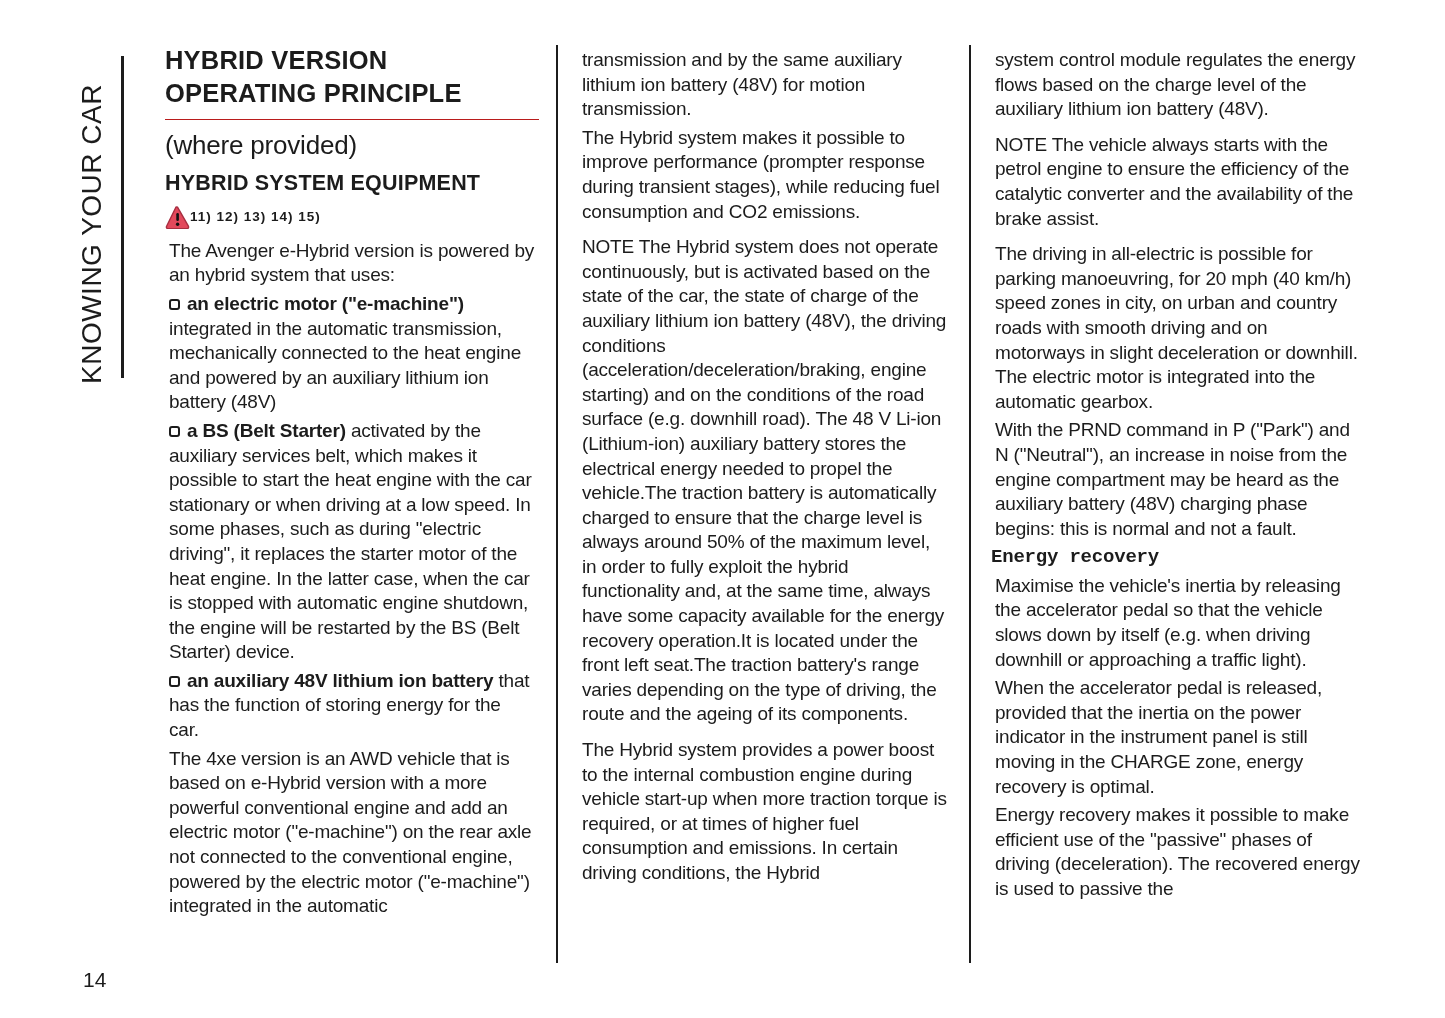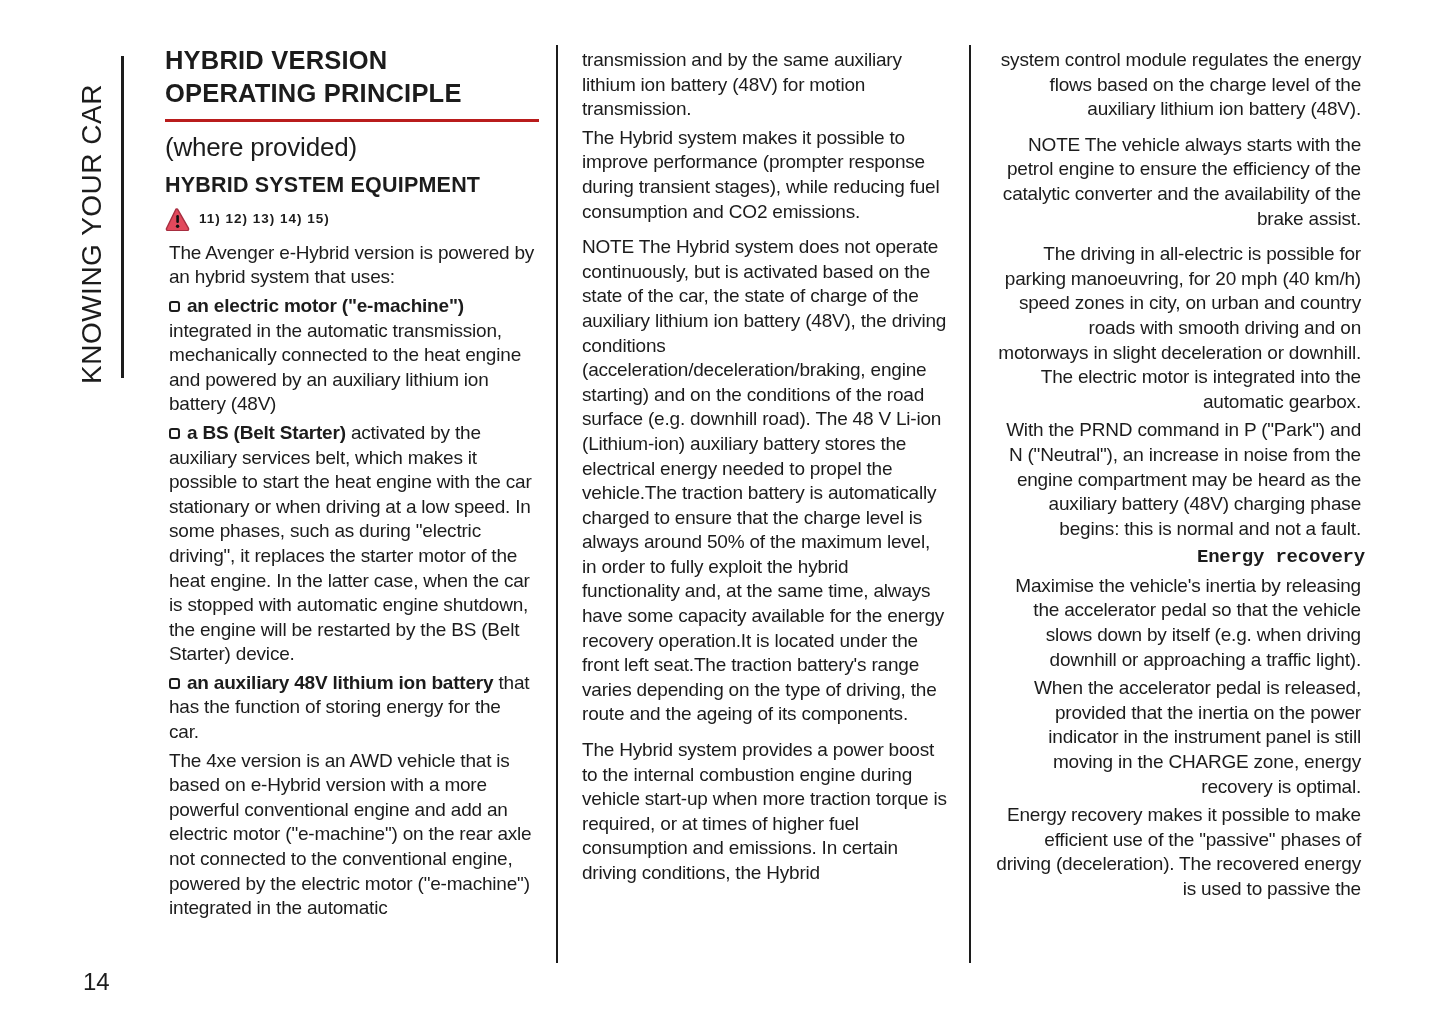--- a/index.html
+++ b/index.html
@@ -33,57 +33,57 @@
   }
   
   .col-sep { position:absolute; top:45px; width:2px; height:918px; background:#1c1c1c; }
   .col-sep.sep-1 { left:556px; }
   .col-sep.sep-2 { left:969px; }
 
   
   .col { position:absolute; top:44px; width:374px; font-size:19px; line-height:24.6px; letter-spacing:-0.2px; }
   .col-1 { left:165px; }
   .col-2 { left:578px; }
-  .col-3 { left:991px;text-align:right; }
+  .col-3 { left:991px; }
 
   
   .article-title {
     font-size:25.5px; line-height:33px; font-weight:bold;
     letter-spacing:0.2px;
-    border-bottom:3px solid #b91c1c;
+    border-bottom:1px solid #b91c1c;
     padding-bottom:9px;
     margin-bottom:13px;
   }
   .article-subtitle { font-size:26px; margin-bottom:13px; }
   .section-heading {
     font-size:21.5px; font-weight:bold; letter-spacing:0.2px;
     margin-bottom:10px;
   }
-  .warning-row { display:flex; align-items:center; gap:9px; margin-bottom:9px; }
+  .warning-row { display:flex; align-items:center; margin-bottom:9px; }
   .warning-refs { font-size:13.5px; font-weight:bold; letter-spacing:1px; }
   .warning-icon svg { display:block; }
 
   
   .para { margin:4px; }
   .para.spaced { margin-top:11px; }
   .subheading { font-weight:bold; margin:0;font-family:Liberation Mono, monospace; }
   .bullet-box {
     display:inline-block;
     width:11px; height:11px;
     border:2.5px solid #1c1c1c;
     border-radius:3px;
     margin-right:7px;
     position:relative; top:0px;
   }
   strong { letter-spacing:-0.2px; }
 
   .page-number {
     position:absolute;
     left:83px; top:968px;
-    font-size:24px;
+    font-size:21px;
   }
 </style>
 </head>
 <body>
 
 <div class="page">
 
   <div class="sidebar-label">KNOWING YOUR CAR</div>
   <div class="sidebar-rule"></div>
 

